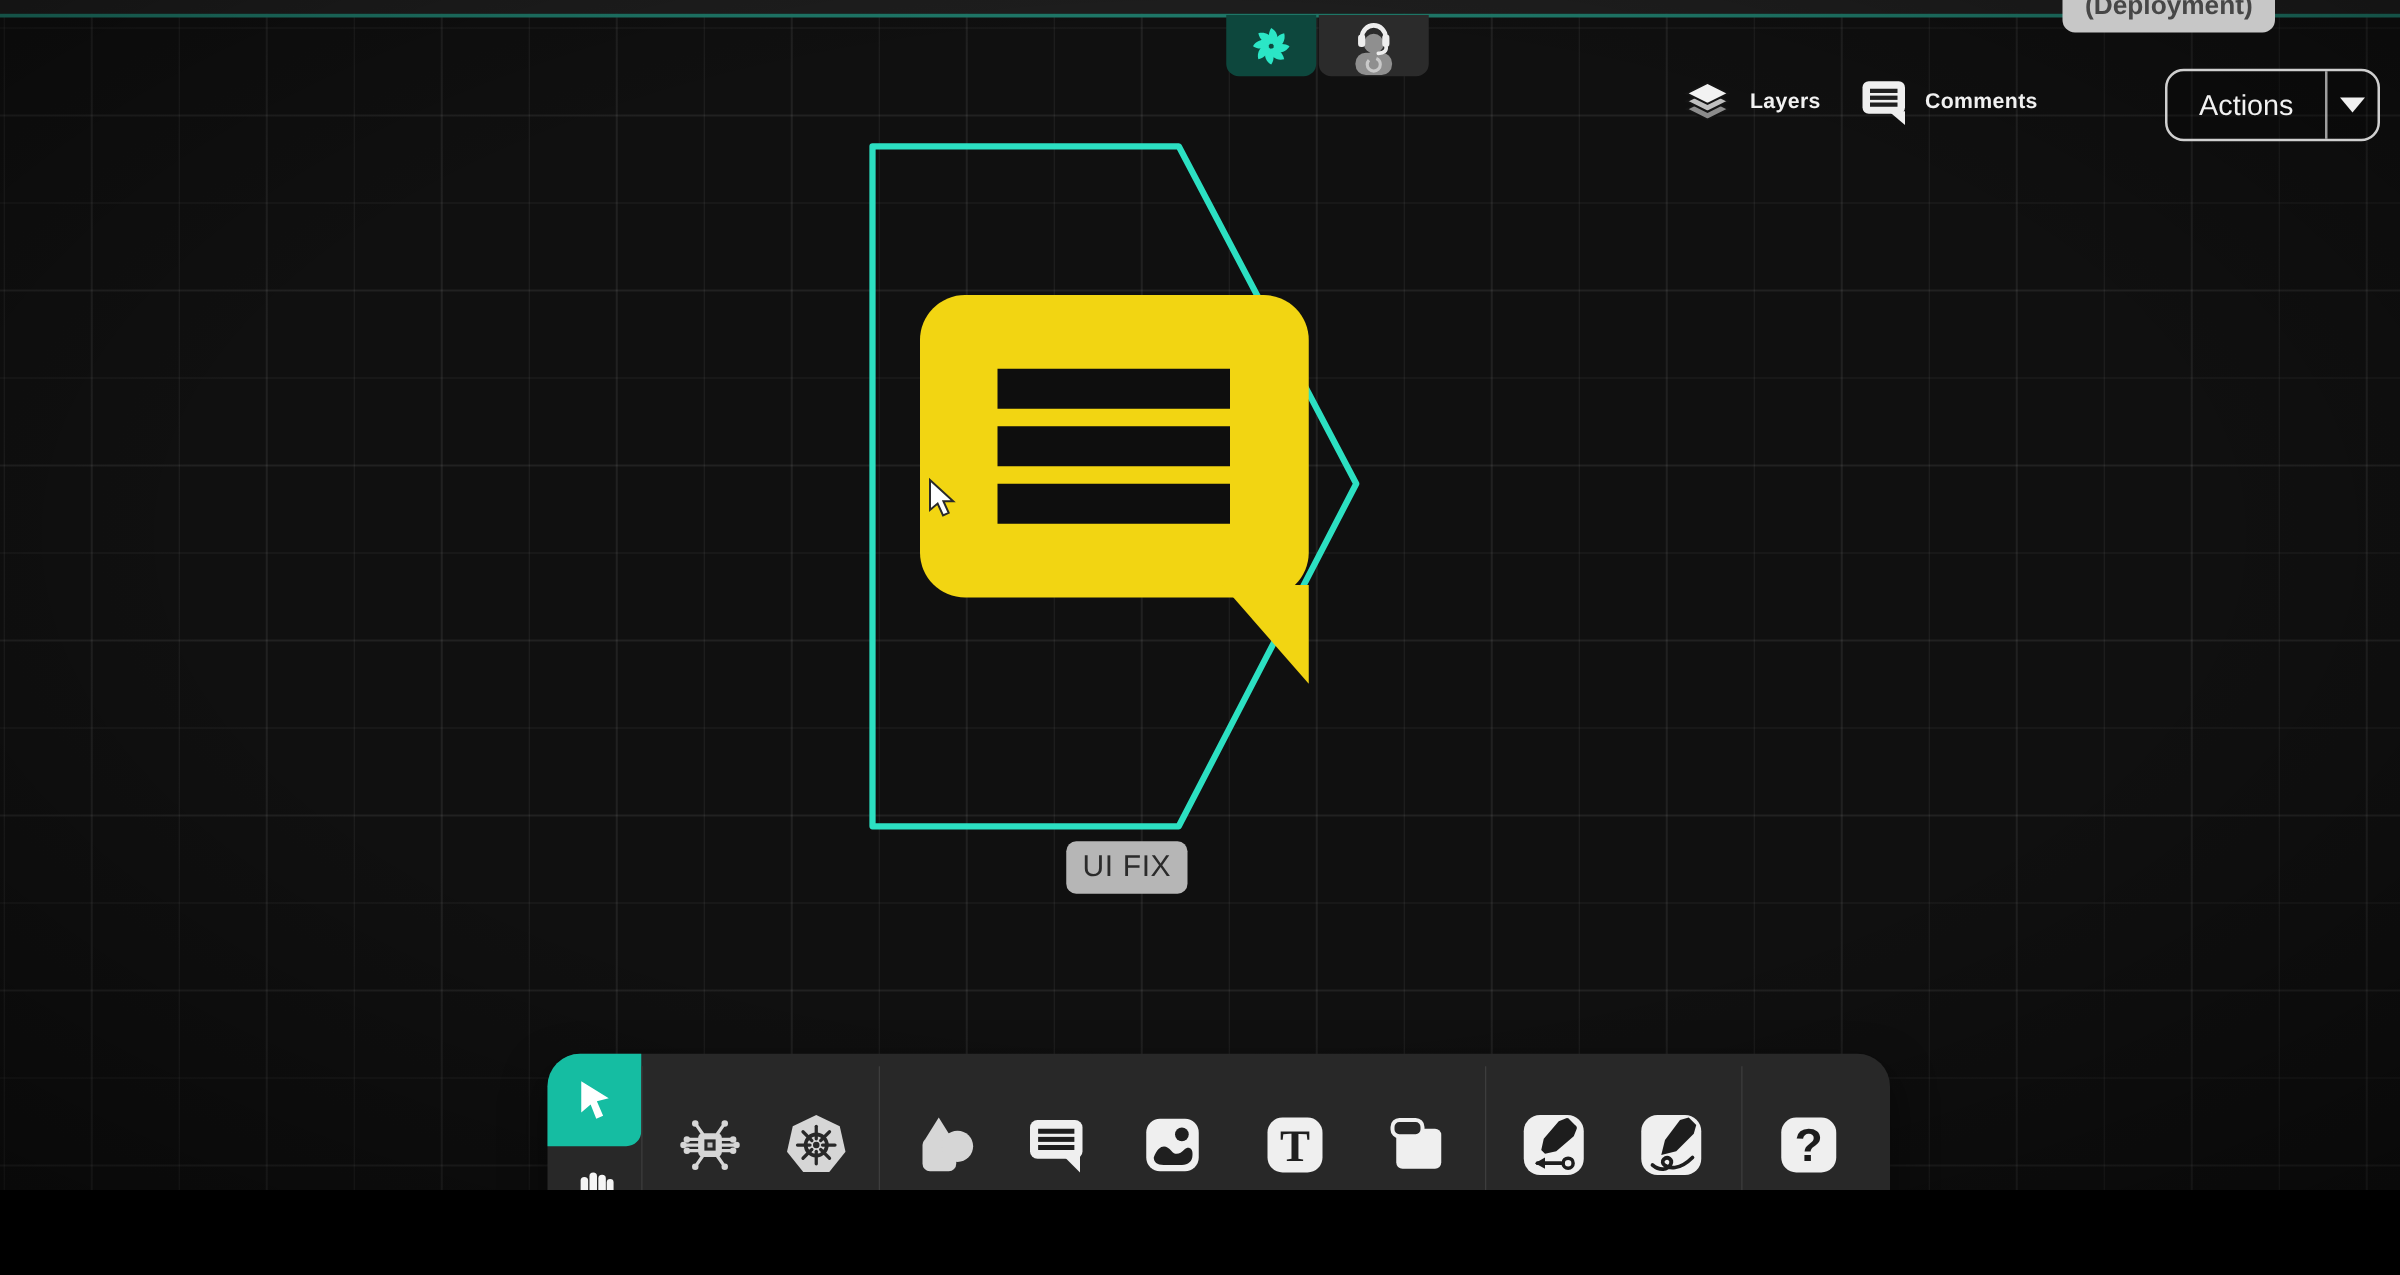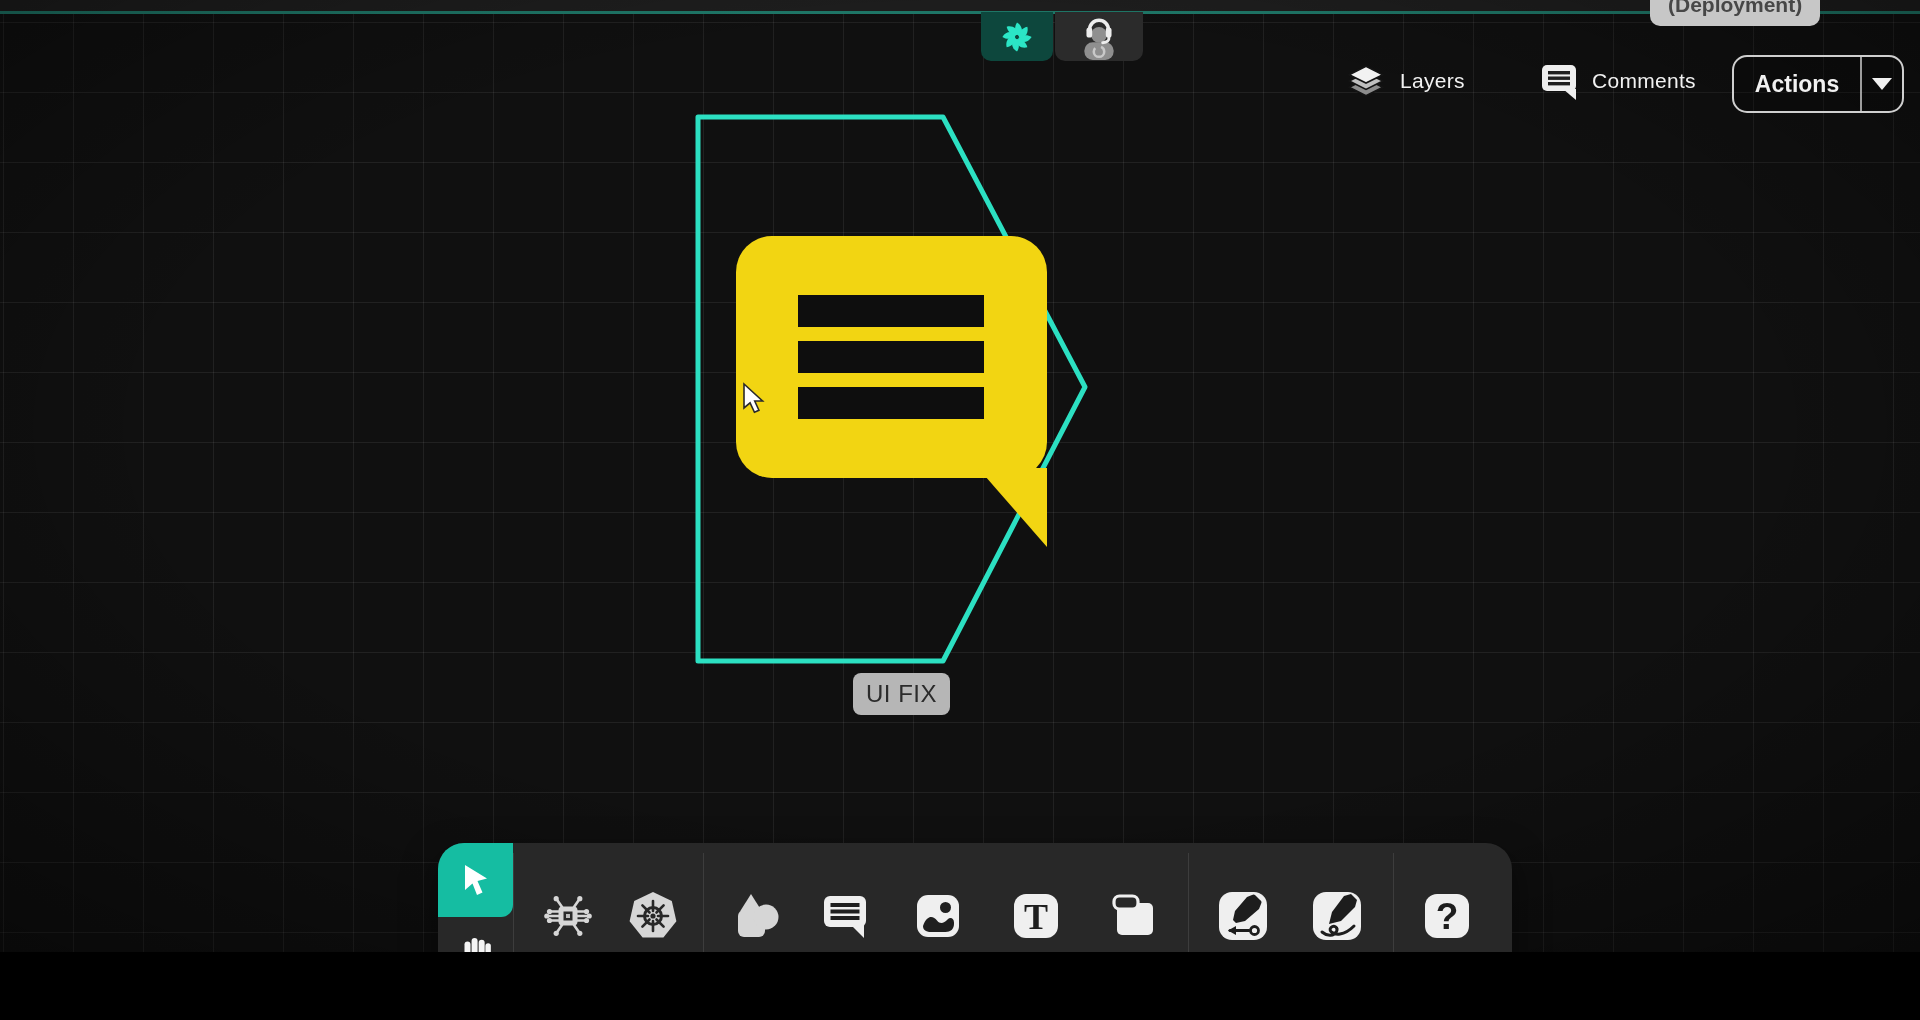--- a/index.html
+++ b/index.html
@@ -18,28 +18,28 @@
   .top-teal-line{position:absolute;left:0;top:11px;width:1920px;height:3px;background:#1f7a6a;}
   .deployment-tag{
     position:absolute;left:1650px;top:-16px;height:42px;padding:0 18px;border-radius:10px;
     background:#c7c7c7;color:#474747;font-size:21px;font-weight:700;line-height:42px;z-index:6;
   }
   .top-tab{position:absolute;top:12px;height:49px;border-radius:0 0 10px 10px;display:flex;align-items:center;justify-content:center;z-index:5;}
   .tab-brand{left:981px;width:72px;background:#0d473d;}
   .tab-support{left:1055px;width:88px;background:#2b2b2b;}
   
   .hdr-item{position:absolute;top:60px;height:42px;display:flex;align-items:center;gap:13px;z-index:6;cursor:default;}
-  .hdr-item span{color:#f1f1f1;font-size:21px;font-weight:400;letter-spacing:.3px;}
+  .hdr-item span{color:#f1f1f1;font-size:17px;font-weight:700;letter-spacing:.3px;}
   .layers-btn{left:1345px;}
-  .comments-btn{left:1539px;}
+  .comments-btn{left:1487px;}
   .actions-btn{
     position:absolute;left:1732px;top:55px;width:172px;height:58px;z-index:6;
     border:2px solid #cfcfcf;border-radius:15px;display:flex;align-items:stretch;background:rgba(0,0,0,0.15);
   }
-  .actions-label{flex:1;display:flex;align-items:center;justify-content:center;color:#f1f1f1;font-size:23px;font-weight:700;}
+  .actions-label{flex:1;display:flex;align-items:center;justify-content:center;color:#f1f1f1;font-size:23px;font-weight:400;}
   .actions-sep{width:2px;background:#cfcfcf;opacity:.75;}
   .actions-caret{width:40px;display:flex;align-items:center;justify-content:center;}
   .caret-down{width:0;height:0;border-left:10px solid transparent;border-right:10px solid transparent;border-top:12px solid #f0f0f0;}
   
   .canvas-svg{position:absolute;left:0;top:0;z-index:2;}
   .node-label{
     position:absolute;left:853px;top:673px;padding:7px 13px;border-radius:8px;z-index:3;
     background:#b6b6b6;color:#2b2b2b;font-size:24px;font-weight:400;letter-spacing:.5px;
   }
   .vignette{position:absolute;inset:0;z-index:4;pointer-events:none;

